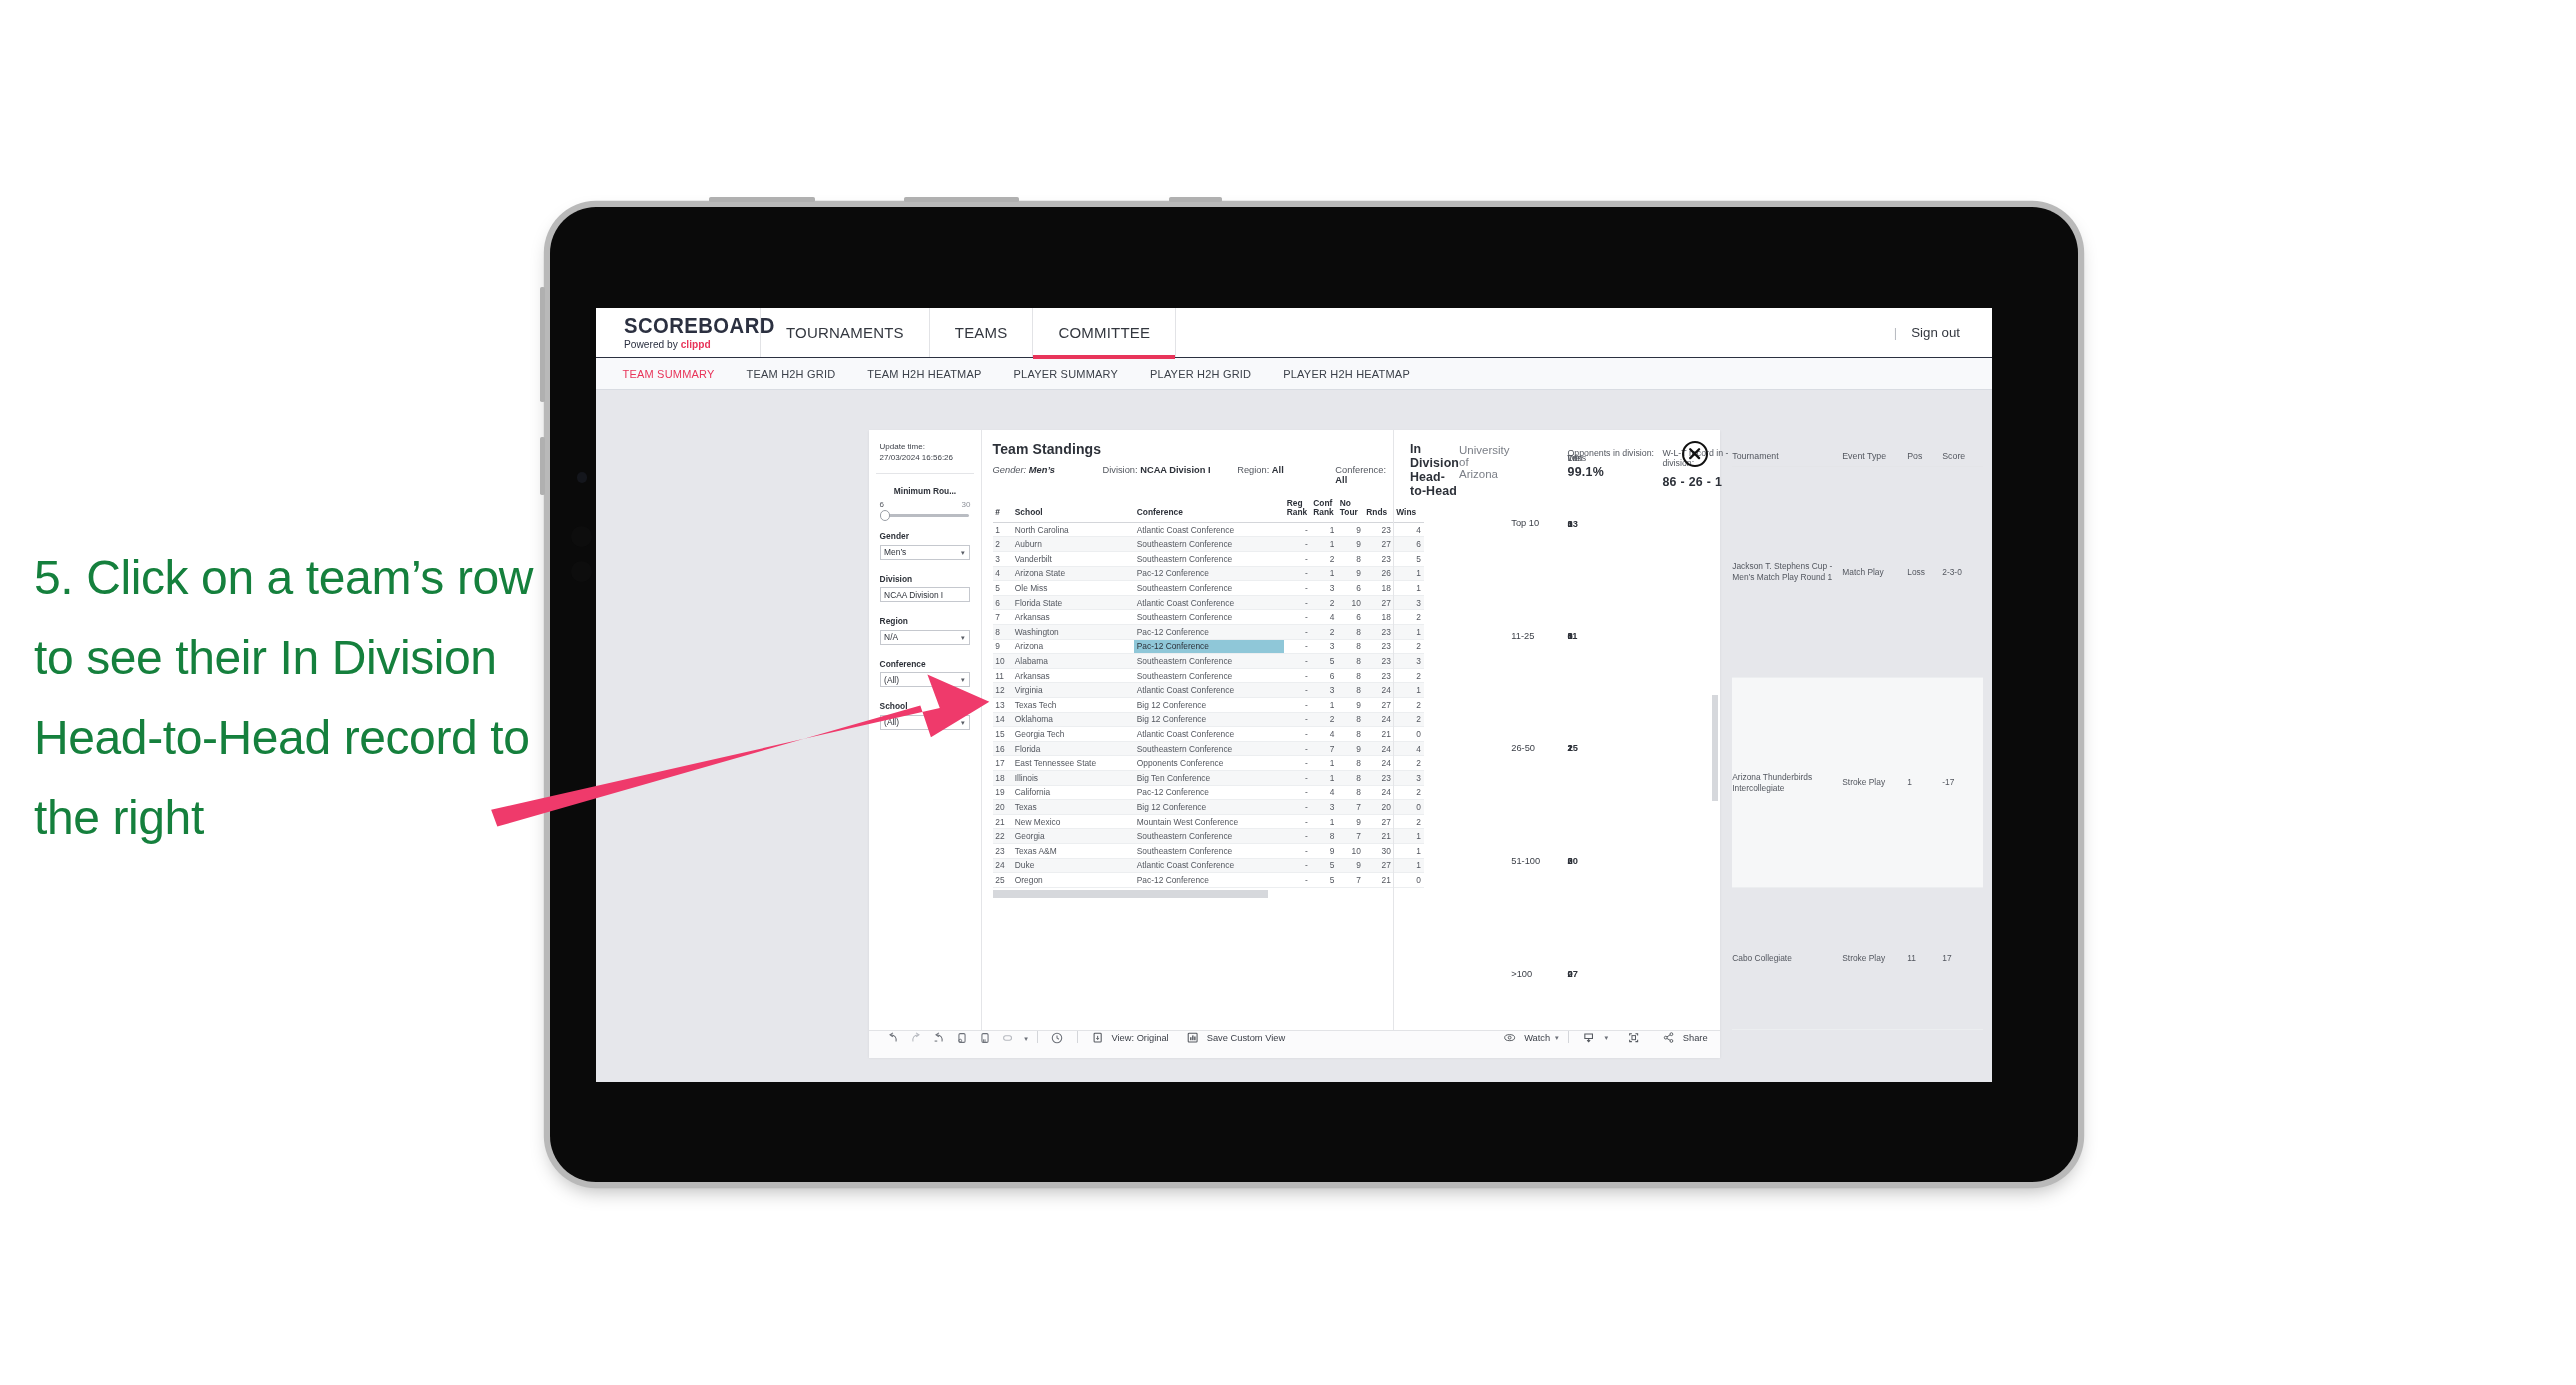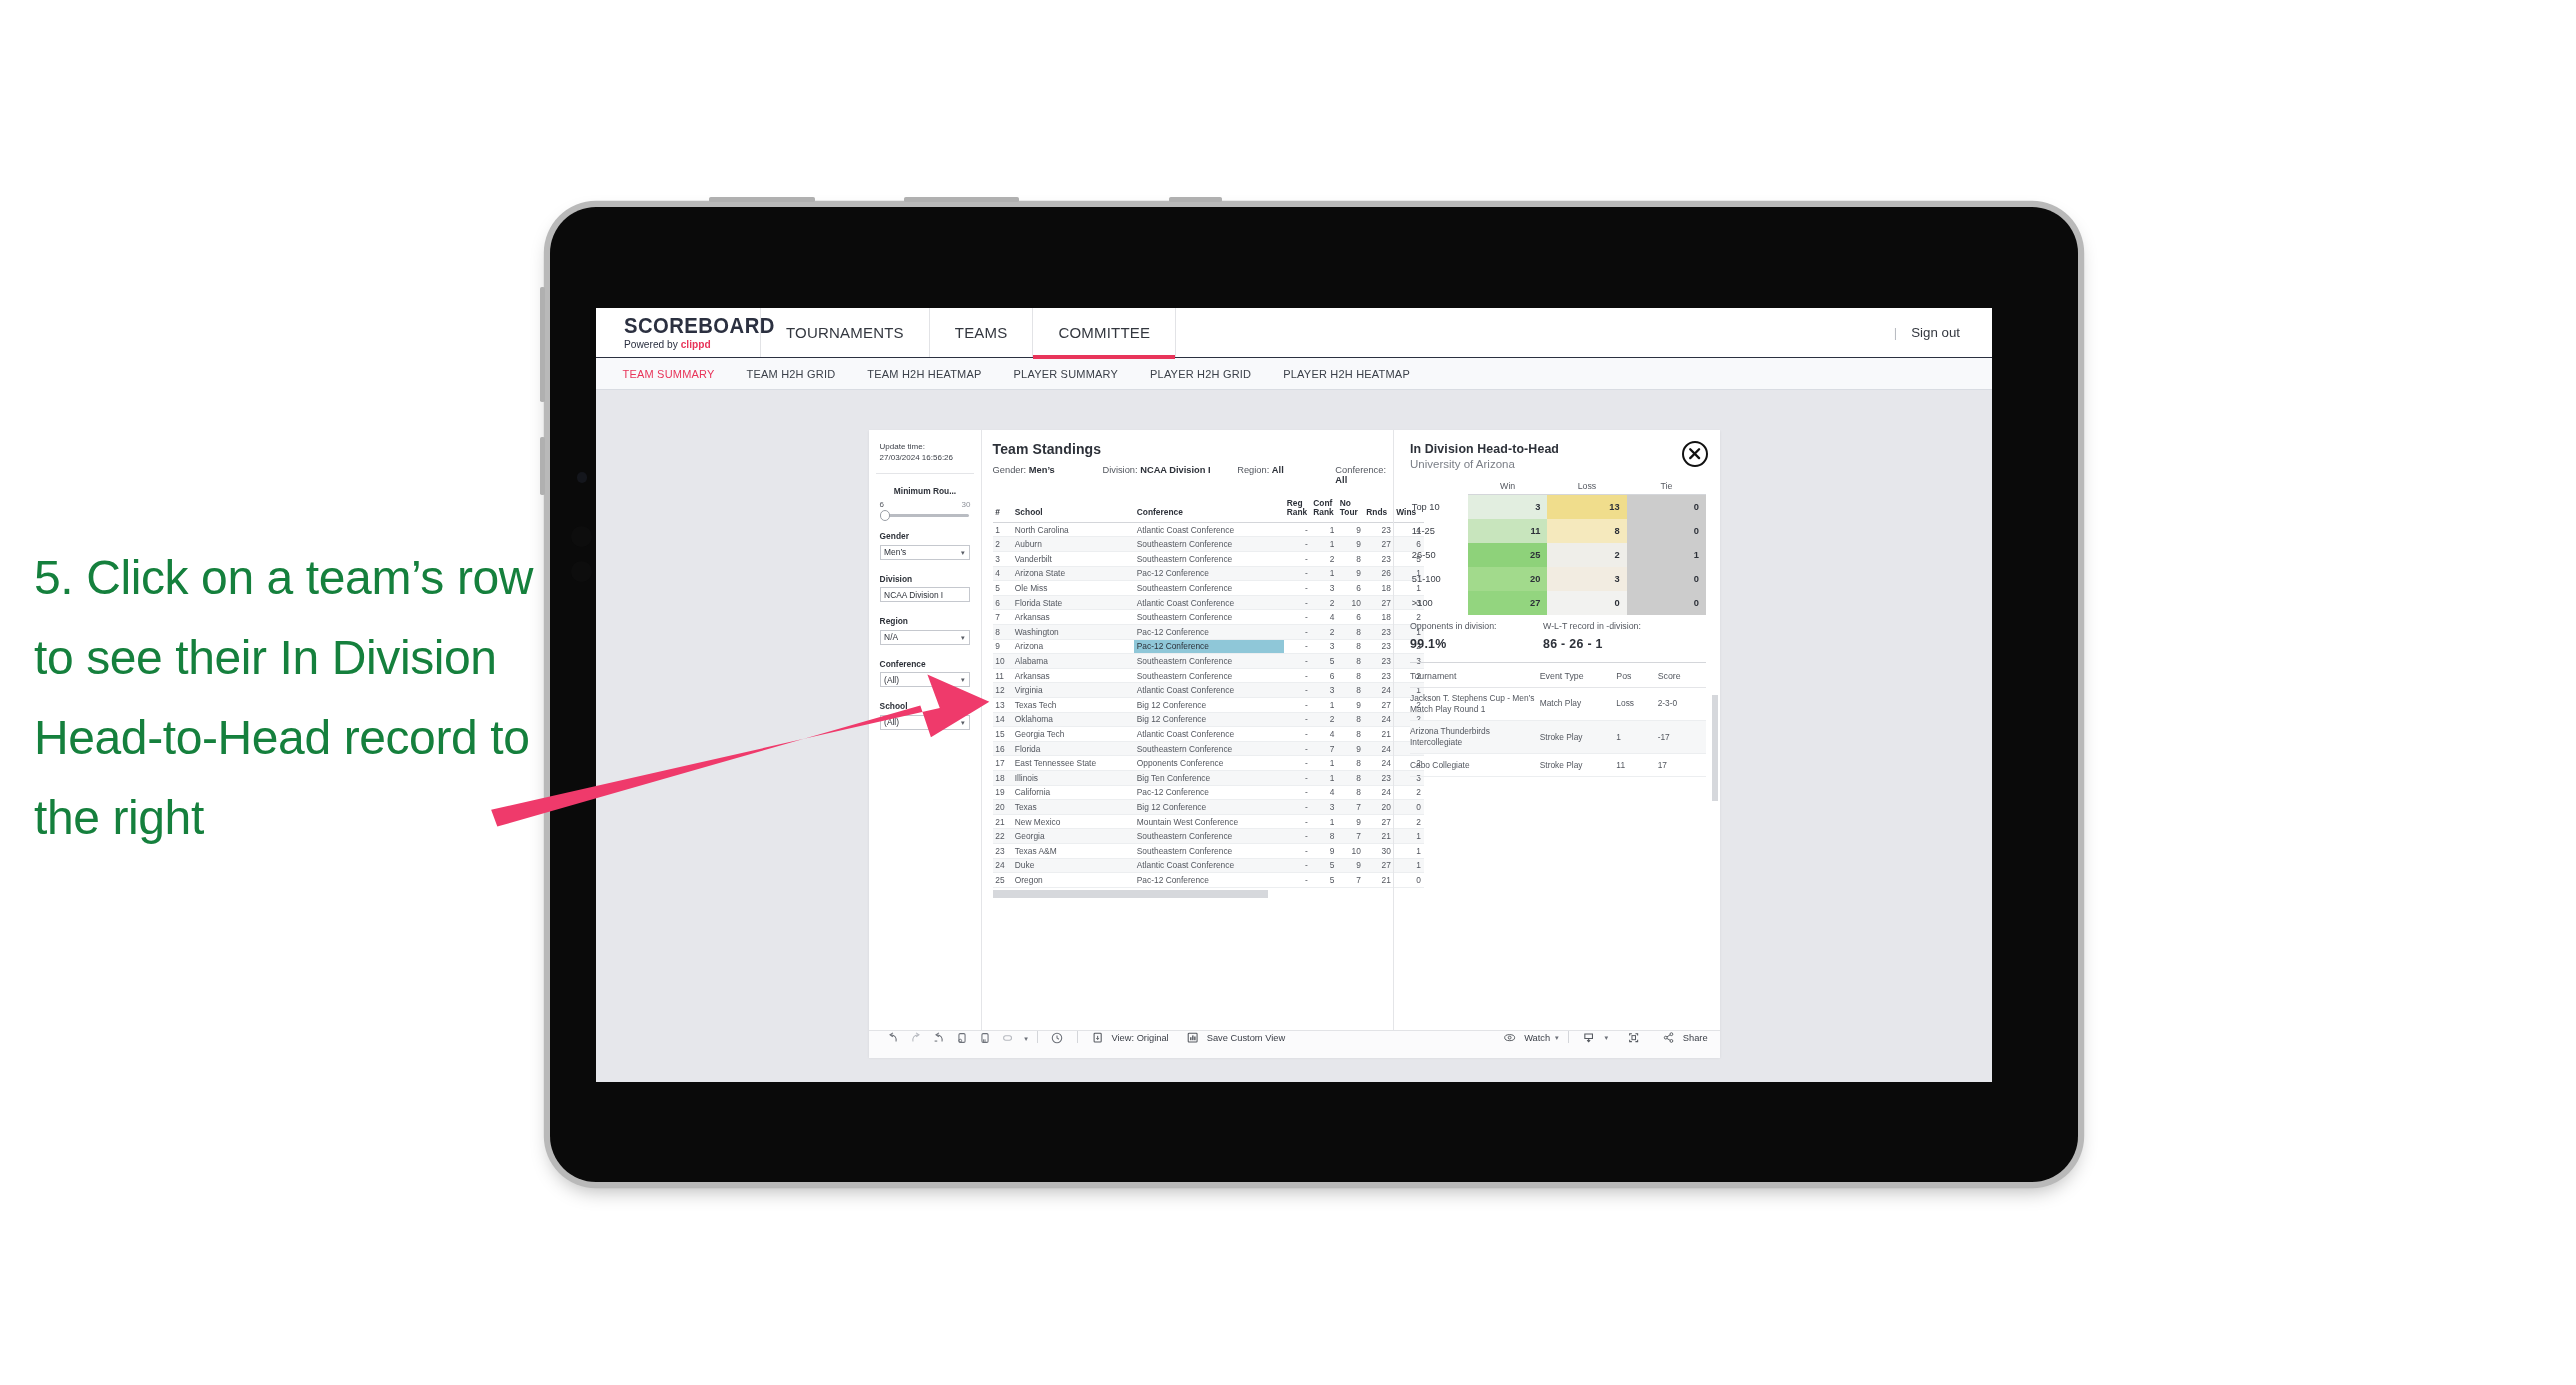--- a/index.html
+++ b/index.html
@@ -133,21 +133,21 @@
   }
   .select .val { flex: 1; white-space: nowrap; overflow: hidden; }
   .caret { font-size: 6.2px; color: #5a5e66; margin-left: 2.7px; }
 
   
   #table-panel { flex: 1; min-width: 0; display: flex; flex-direction: column; padding: 10.6px 0 0 10.6px; }
   #table-title { font-size: 14px; font-weight: 600; color: #2d3139; margin-bottom: 8.8px; letter-spacing: 0.1px; }
   #filter-readout { display: flex; font-size: 9.3px; color: #53575f; margin-bottom: 10.6px; padding-right: 7px; }
   #filter-readout > div { }
   #filter-readout b { color: #2d3139; font-weight: 700; }
-  .ro-gender { width: 159px; }
+  .ro-gender { width: 159px; font-style: italic; }
   .ro-division { width: 195px; }
   .ro-region { width: 142px; }
 
   #tbl-wrap { flex: 1; min-height: 0; display: flex; flex-direction: column; }
   table.standings { border-collapse: collapse; width: 100%; table-layout: fixed; }
   table.standings th {
     font-size: 8.4px; font-weight: 700; color: #2d3139;
     text-align: left; vertical-align: bottom;
     padding: 2.7px 2.7px 4.4px 2.7px; border-bottom: 0.9px solid #d4d6da;
     line-height: 1.12;
@@ -164,21 +164,21 @@
   .col-conf { width: 150px; }
   .num { text-align: right; width: 26.5px; }
   .num-wide { text-align: right; width: 30px; }
   #hscroll-outer { height: 10.6px; background: #ffffff; padding-top: 2.7px; padding-right: 7px; }
   #hscroll { height: 8px; background: #d6d8dc; width: 70%; }
 
   
   #detail {
     width: 327px; border-left: 0.9px solid #e4e5e8;
     padding: 12.4px 14px 0 16px; position: relative;
-    display: flex; flex-direction: column;
+    display: flex; flex-direction: row;
   }
   #detail-title { font-size: 12.4px; font-weight: 700; color: #2d3139; letter-spacing: 0.1px; }
   #detail-sub { font-size: 11.5px; color: #7b7f87; margin-top: 1.8px; }
   #close-btn {
     position: absolute; right: 12.4px; top: 10.6px;
     width: 26px; height: 26px; border: 2.2px solid #111; border-radius: 50%;
     display: flex; align-items: center; justify-content: center;
     cursor: pointer;
   }
   #close-btn svg { display: block; }

